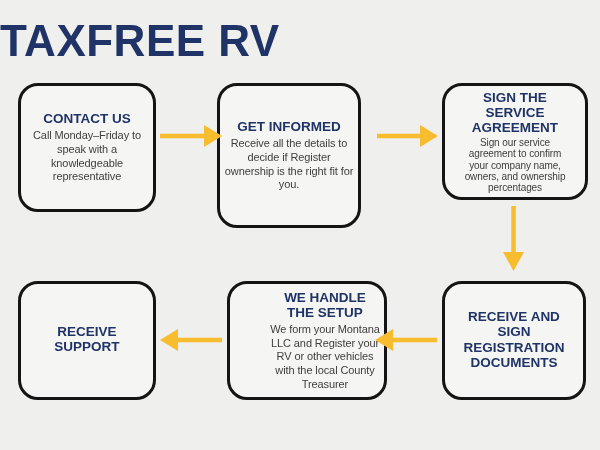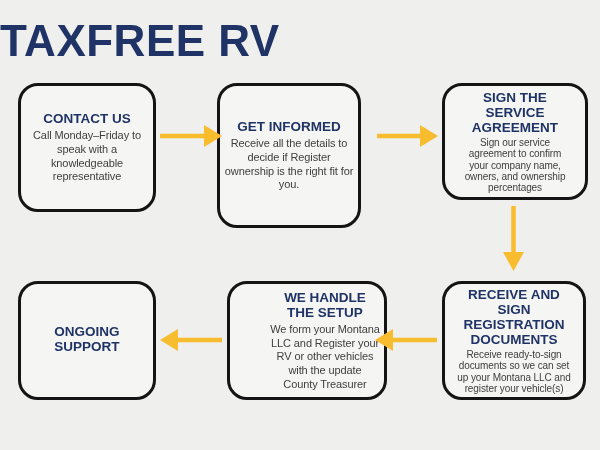--- a/index.html
+++ b/index.html
@@ -94,30 +94,29 @@
     <div class="box-body">Receive all the details to decide if Register ownership is the right fit for you.</div>
   </div>
 
   <div class="box b3">
     <div class="box-heading">SIGN THE SERVICE AGREEMENT</div>
     <div class="box-body">Sign our service agreement to confirm your company name, owners, and ownership percentages</div>
   </div>
 
   <div class="box b4">
     <div class="box-heading">RECEIVE AND SIGN REGISTRATION DOCUMENTS</div>
-    <div class="box-body">Receive ready-to-sign documents so we can set up your Montana LLC and register your vehicle(s)</div>
   </div>
 
   <div class="box b5">
     <div class="box-heading">WE HANDLE THE SETUP</div>
-    <div class="box-body">We form your Montana LLC and Register your RV or other vehicles with the update County Treasurer</div>
+    <div class="box-body">We form your Montana LLC and Register your RV or other vehicles with the local County Treasurer</div>
   </div>
 
   <div class="box b6">
-    <div class="box-heading">ONGOING SUPPORT</div>
+    <div class="box-heading">RECEIVE SUPPORT</div>
   </div>
 
   <svg class="arrows" viewBox="0 0 600 450" aria-hidden="true">
     <g>
       <line class="arrow-line" x1="160" y1="136" x2="204" y2="136"></line>
       <polygon class="arrow-head" points="204,125 204,147 222,136"></polygon>
     </g>
     <g>
       <line class="arrow-line" x1="377" y1="136" x2="420" y2="136"></line>
       <polygon class="arrow-head" points="420,125 420,147 438,136"></polygon>

